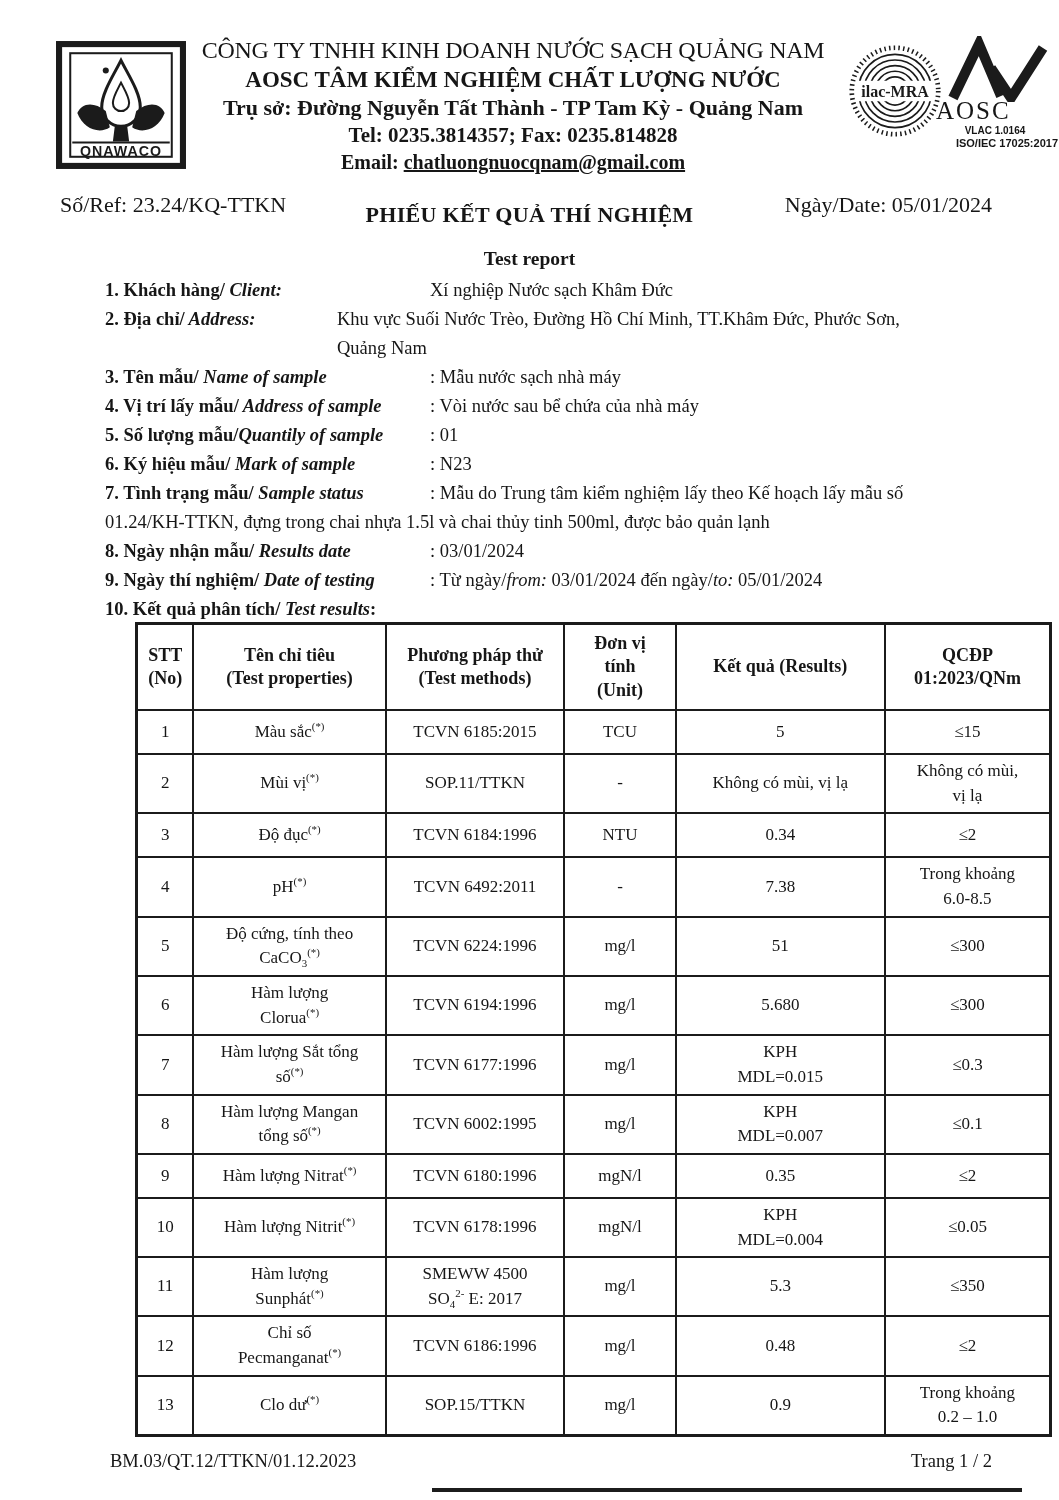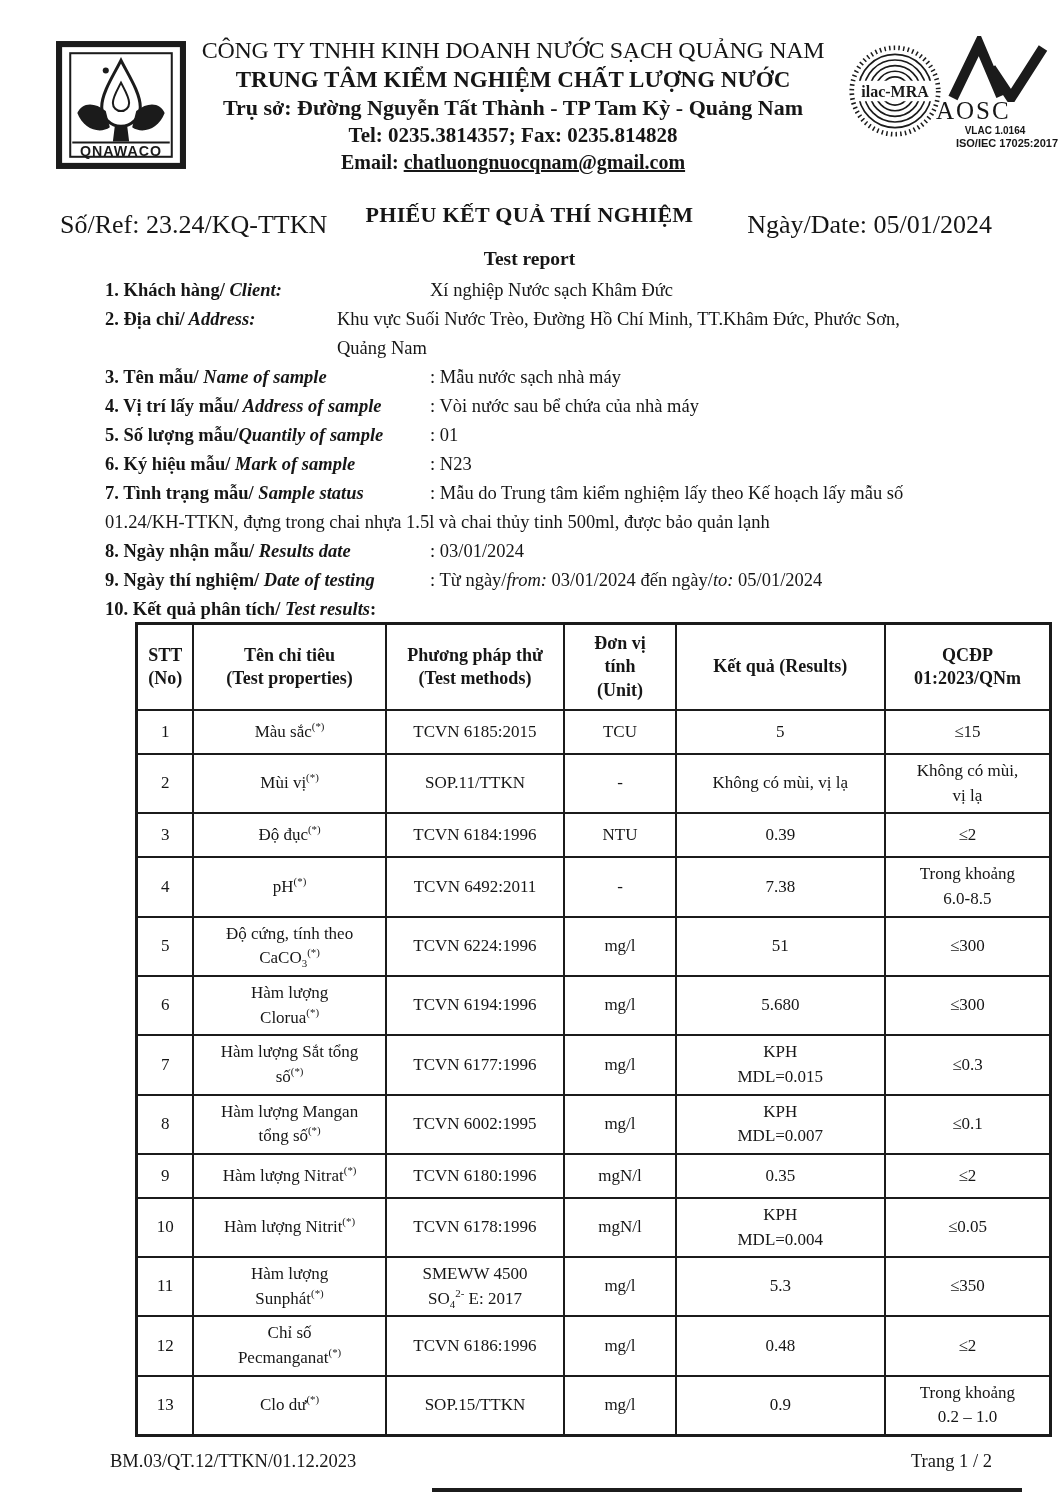--- a/index.html
+++ b/index.html
@@ -21,21 +21,21 @@
   .hc3 { font-size:22px; font-weight:700; line-height:28px; white-space:nowrap; }
   .hc4 { font-size:21px; font-weight:700; line-height:27px; }
   .hc5 { font-size:20px; font-weight:700; line-height:27px; }
   .hc5 .email { text-decoration: underline; font-weight:700; }
   .ilac { position:absolute; left:848px; top:44px; width:94px; height:94px; }
   .aosc { position:absolute; left:932px; top:36px; width:126px; text-align:center; }
   .aosc-name { font-size:25px; font-weight:400; letter-spacing:2px; text-align:left; padding-left:4px; margin-top:-8px; line-height:26px; }
   .aosc-sub1 { font-family:"Liberation Sans", sans-serif; font-size:10px; font-weight:700; line-height:13px; }
   .aosc-sub2 { font-family:"Liberation Sans", sans-serif; font-size:11px; font-weight:700; line-height:13px;text-align:right; }
   
-  .meta-row { position:absolute; left:60px; top:192px; width:932px; display:flex; justify-content:space-between; font-size:26px;margin-top:18px; }
+  .meta-row { position:absolute; left:60px; top:192px; width:932px; display:flex; justify-content:space-between; font-size:22px; }
   .title-vi { position:absolute; left:0; top:202px; width:100%; text-align:center; font-size:22px; font-weight:700; letter-spacing:0.3px; }
   .title-en { position:absolute; left:0; top:248px; width:100%; text-align:center; font-size:19.5px; font-weight:700; }
   
   .info { position:absolute; left:60px; top:276px; width:955px; font-size:18.5px; line-height:29px; }
   .row { position:relative; padding-left:45px; min-height:29px; }
   .row.h2 { min-height:58px; }
   .vi { font-weight:700; }
   .en { font-weight:700; font-style:italic; }
   .val { position:absolute; left:370px; top:0; white-space:nowrap; }
   .val.bold { font-weight:400; }
@@ -67,21 +67,21 @@
       <path d="M50,70 C38,60 26,62 22,72 C28,88 44,93 54,86 Z" fill="#1b1b1b"></path>
       <path d="M80,70 C92,60 104,62 108,72 C102,88 86,93 76,86 Z" fill="#1b1b1b"></path>
       <path d="M59,84 L71,84 L73,100 L57,100 Z" fill="#1b1b1b"></path>
       <line x1="17" y1="101" x2="113" y2="101" stroke="#1b1b1b" stroke-width="2"></line>
       <text x="65" y="114" text-anchor="middle" font-family="Liberation Sans, sans-serif" font-size="14" font-weight="bold" letter-spacing="1" fill="#1b1b1b">QNAWACO</text>
     </svg>
   </div>
 
   <div class="hdr-center">
     <div class="hc1">CÔNG TY TNHH KINH DOANH NƯỚC SẠCH QUẢNG NAM</div>
-    <div class="hc2">TRUNG TÂM KIỂM NGHIỆM CHẤT LƯỢNG NƯỚC</div>
+    <div class="hc2">AOSC TÂM KIỂM NGHIỆM CHẤT LƯỢNG NƯỚC</div>
     <div class="hc3">Trụ sở: Đường Nguyễn Tất Thành - TP Tam Kỳ -  Quảng Nam</div>
     <div class="hc4">Tel: 0235.3814357; Fax: 0235.814828</div>
     <div class="hc5"><span>Email: </span><span class="email">chatluongnuocqnam@gmail.com</span></div>
   </div>
 
   <div class="ilac">
     <svg viewBox="0 0 100 100" width="94" height="94">
       <defs>
         <clipPath id="band">
           <rect x="1" y="1" width="98" height="38"></rect>
@@ -200,21 +200,21 @@
           <td>SOP.11/TTKN</td>
           <td>-</td>
           <td>Không có mùi, vị lạ</td>
           <td>Không có mùi,<br>vị lạ</td>
         </tr>
         <tr>
           <td>3</td>
           <td>Độ đục<sup>(*)</sup></td>
           <td>TCVN 6184:1996</td>
           <td>NTU</td>
-          <td>0.39</td>
+          <td>0.34</td>
           <td>≤2</td>
         </tr>
         <tr>
           <td>4</td>
           <td>pH<sup>(*)</sup></td>
           <td>TCVN 6492:2011</td>
           <td>-</td>
           <td>7.38</td>
           <td>Trong khoảng<br>6.0-8.5</td>
         </tr>

